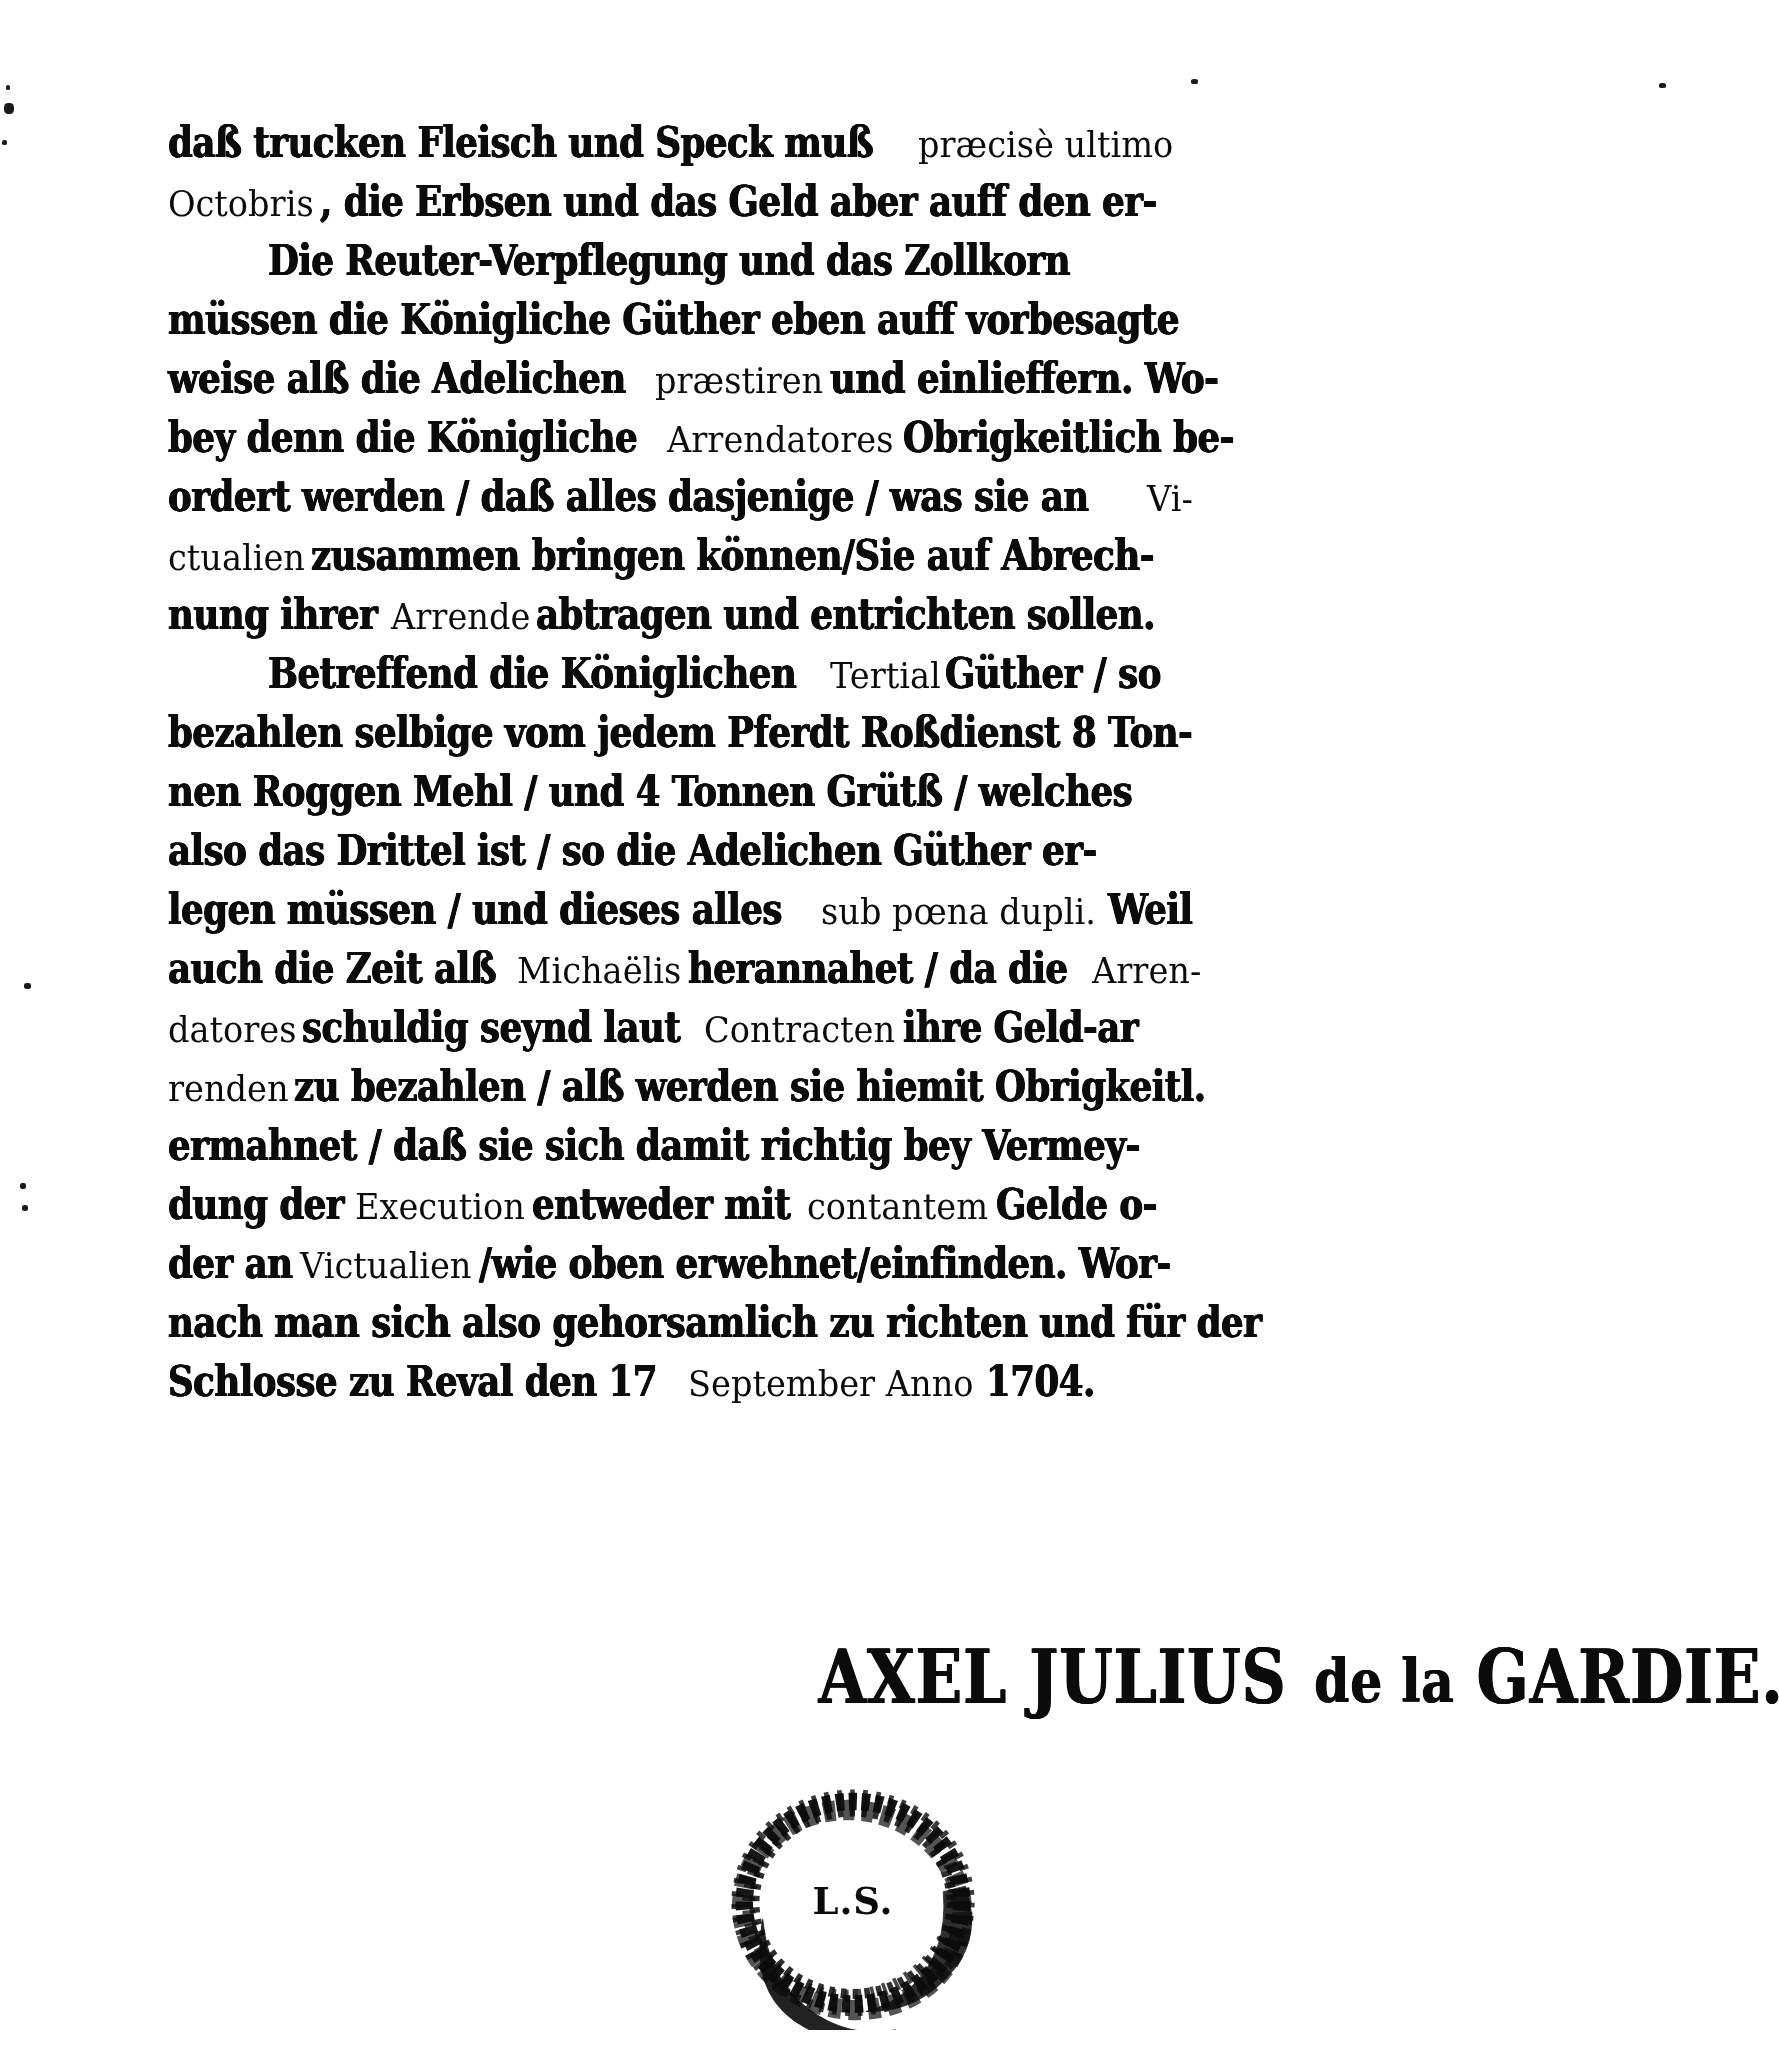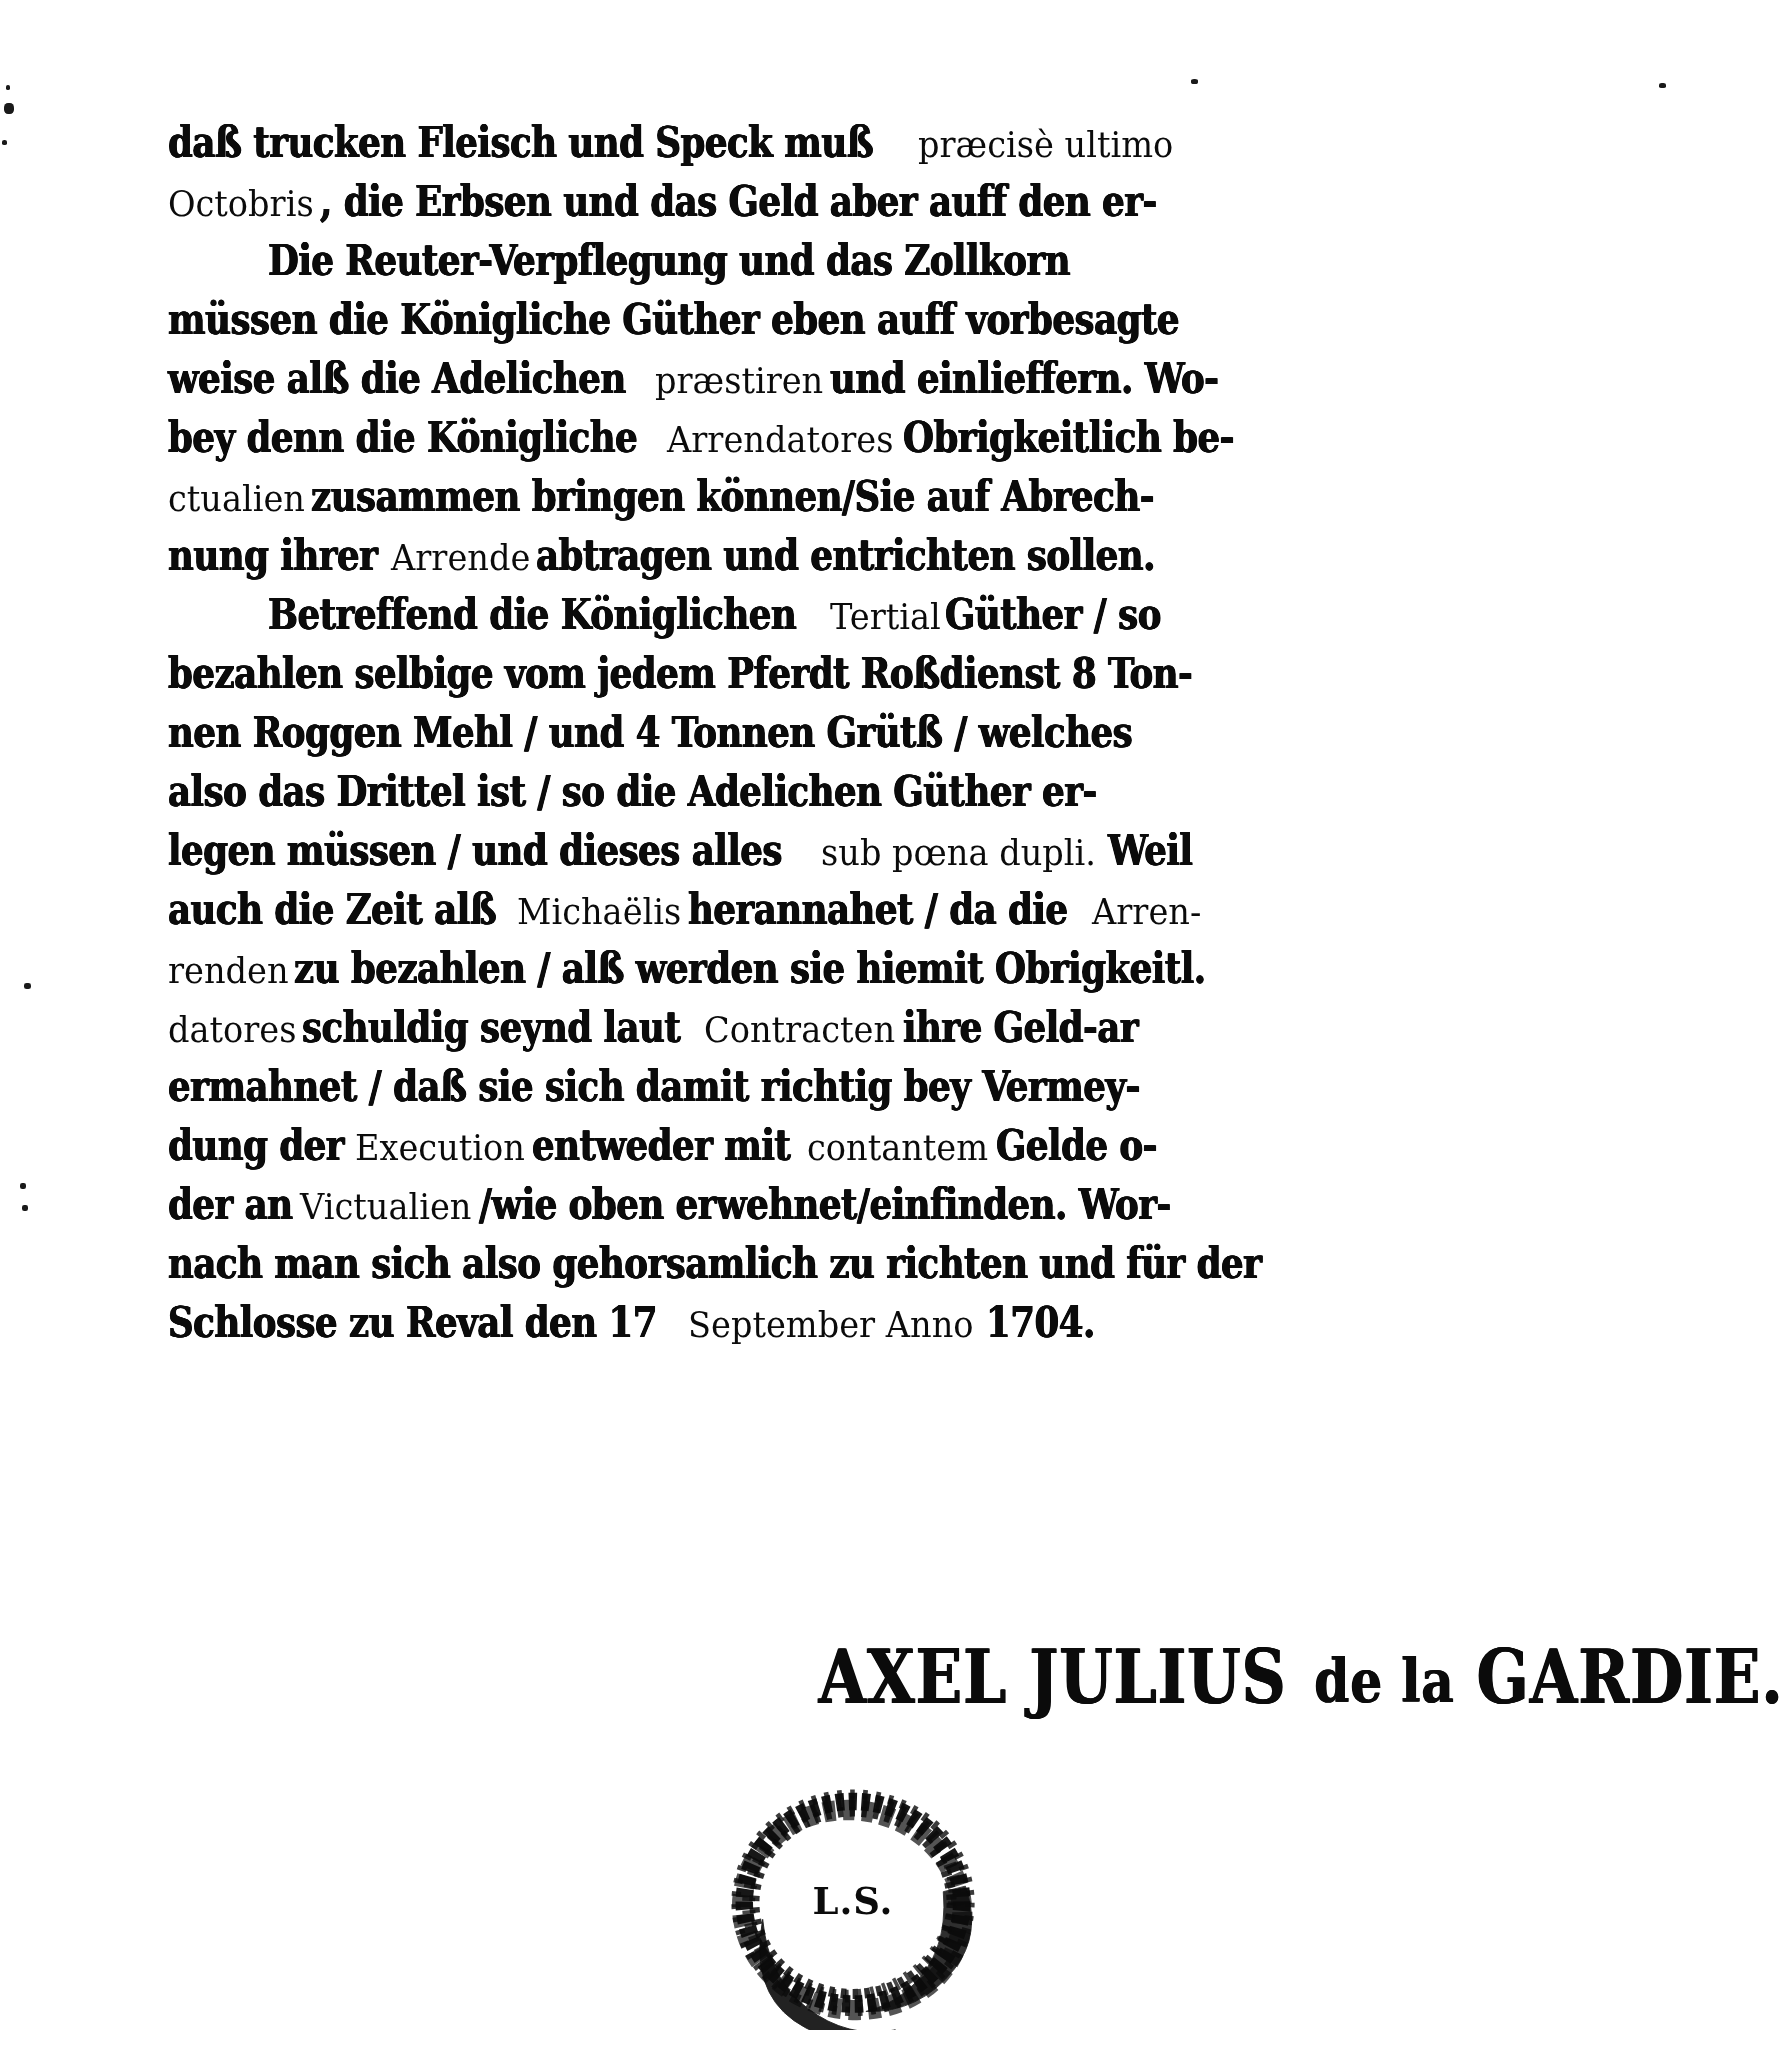--- a/index.html
+++ b/index.html
@@ -131,30 +131,31 @@
   <div class="speckle" style="left:1191px;top:79px; width:7.4px;  height:4.6px;"></div>
   <div class="speckle" style="left:1659px;top:83px; width:6.5px;  height:4.6px;"></div>
 
   <div id="textblock">
       <div class="line"><span class="fr">daß trucken Fleisch und Speck muß </span><span class="rm">præcisè ultimo</span></div>
       <div class="line"><span class="rm">Octobris</span><span class="fr">, die Erbsen und das Geld aber auff den er‐</span></div>
       <div class="line"><span class="indent"></span><span class="fr">Die Reuter‐Verpflegung und das Zollkorn</span></div>
       <div class="line"><span class="fr">müssen die Königliche Güther eben auff vorbesagte</span></div>
       <div class="line"><span class="fr">weise alß die Adelichen </span><span class="rm">præstiren </span><span class="fr">und einlieffern.  Wo‐</span></div>
       <div class="line"><span class="fr">bey denn die Königliche </span><span class="rm">Arrendatores </span><span class="fr">Obrigkeitlich be‐</span></div>
+      <div class="line"><span class="fr">ordert werden / daß alles dasjenige / was sie an </span><span class="rm">Vi-</span></div>
       <div class="line"><span class="rm">ctualien </span><span class="fr">zusammen bringen können/Sie auf Abrech‐</span></div>
       <div class="line"><span class="fr">nung ihrer </span><span class="rm">Arrende </span><span class="fr">abtragen und entrichten sollen.</span></div>
       <div class="line"><span class="indent"></span><span class="fr">Betreffend die Königlichen </span><span class="rm">Tertial </span><span class="fr">Güther / so</span></div>
       <div class="line"><span class="fr">bezahlen selbige vom jedem Pferdt Roßdienst 8 Ton‐</span></div>
       <div class="line"><span class="fr">nen Roggen Mehl / und 4 Tonnen Grütß / welches</span></div>
       <div class="line"><span class="fr">also das Drittel ist / so die Adelichen Güther er‐</span></div>
       <div class="line"><span class="fr">legen müssen / und dieses alles </span><span class="rm">sub pœna dupli.  </span><span class="fr">Weil</span></div>
       <div class="line"><span class="fr">auch die Zeit alß </span><span class="rm">Michaëlis </span><span class="fr">herannahet / da die </span><span class="rm">Arren-</span></div>
+      <div class="line"><span class="rm">datores </span><span class="fr">schuldig seynd laut </span><span class="rm">Contracten </span><span class="fr">ihre Geld‐ar</span></div>
       <div class="line"><span class="rm">renden </span><span class="fr">zu bezahlen / alß werden sie hiemit Obrigkeitl.</span></div>
-      <div class="line"><span class="rm">datores </span><span class="fr">schuldig seynd laut </span><span class="rm">Contracten </span><span class="fr">ihre Geld‐ar</span></div>
       <div class="line"><span class="fr">ermahnet / daß sie sich damit richtig bey Vermey‐</span></div>
       <div class="line"><span class="fr">dung der </span><span class="rm">Execution </span><span class="fr">entweder mit </span><span class="rm">contantem </span><span class="fr">Gelde o‐</span></div>
       <div class="line"><span class="fr">der an </span><span class="rm">Victualien</span><span class="fr">/wie oben erwehnet/einfinden. Wor‐</span></div>
       <div class="line"><span class="fr">nach man sich also gehorsamlich zu richten und für der</span></div>
       <div class="line"><span class="fr">Schlosse zu Reval den 17 </span><span class="rm">September Anno </span><span class="fr">1704.</span></div>
     </div>
 
   <div id="signature">
     <span class="sig-text">AXEL JULIUS</span>
     <span class="sig-text sig-lower">de la</span>

